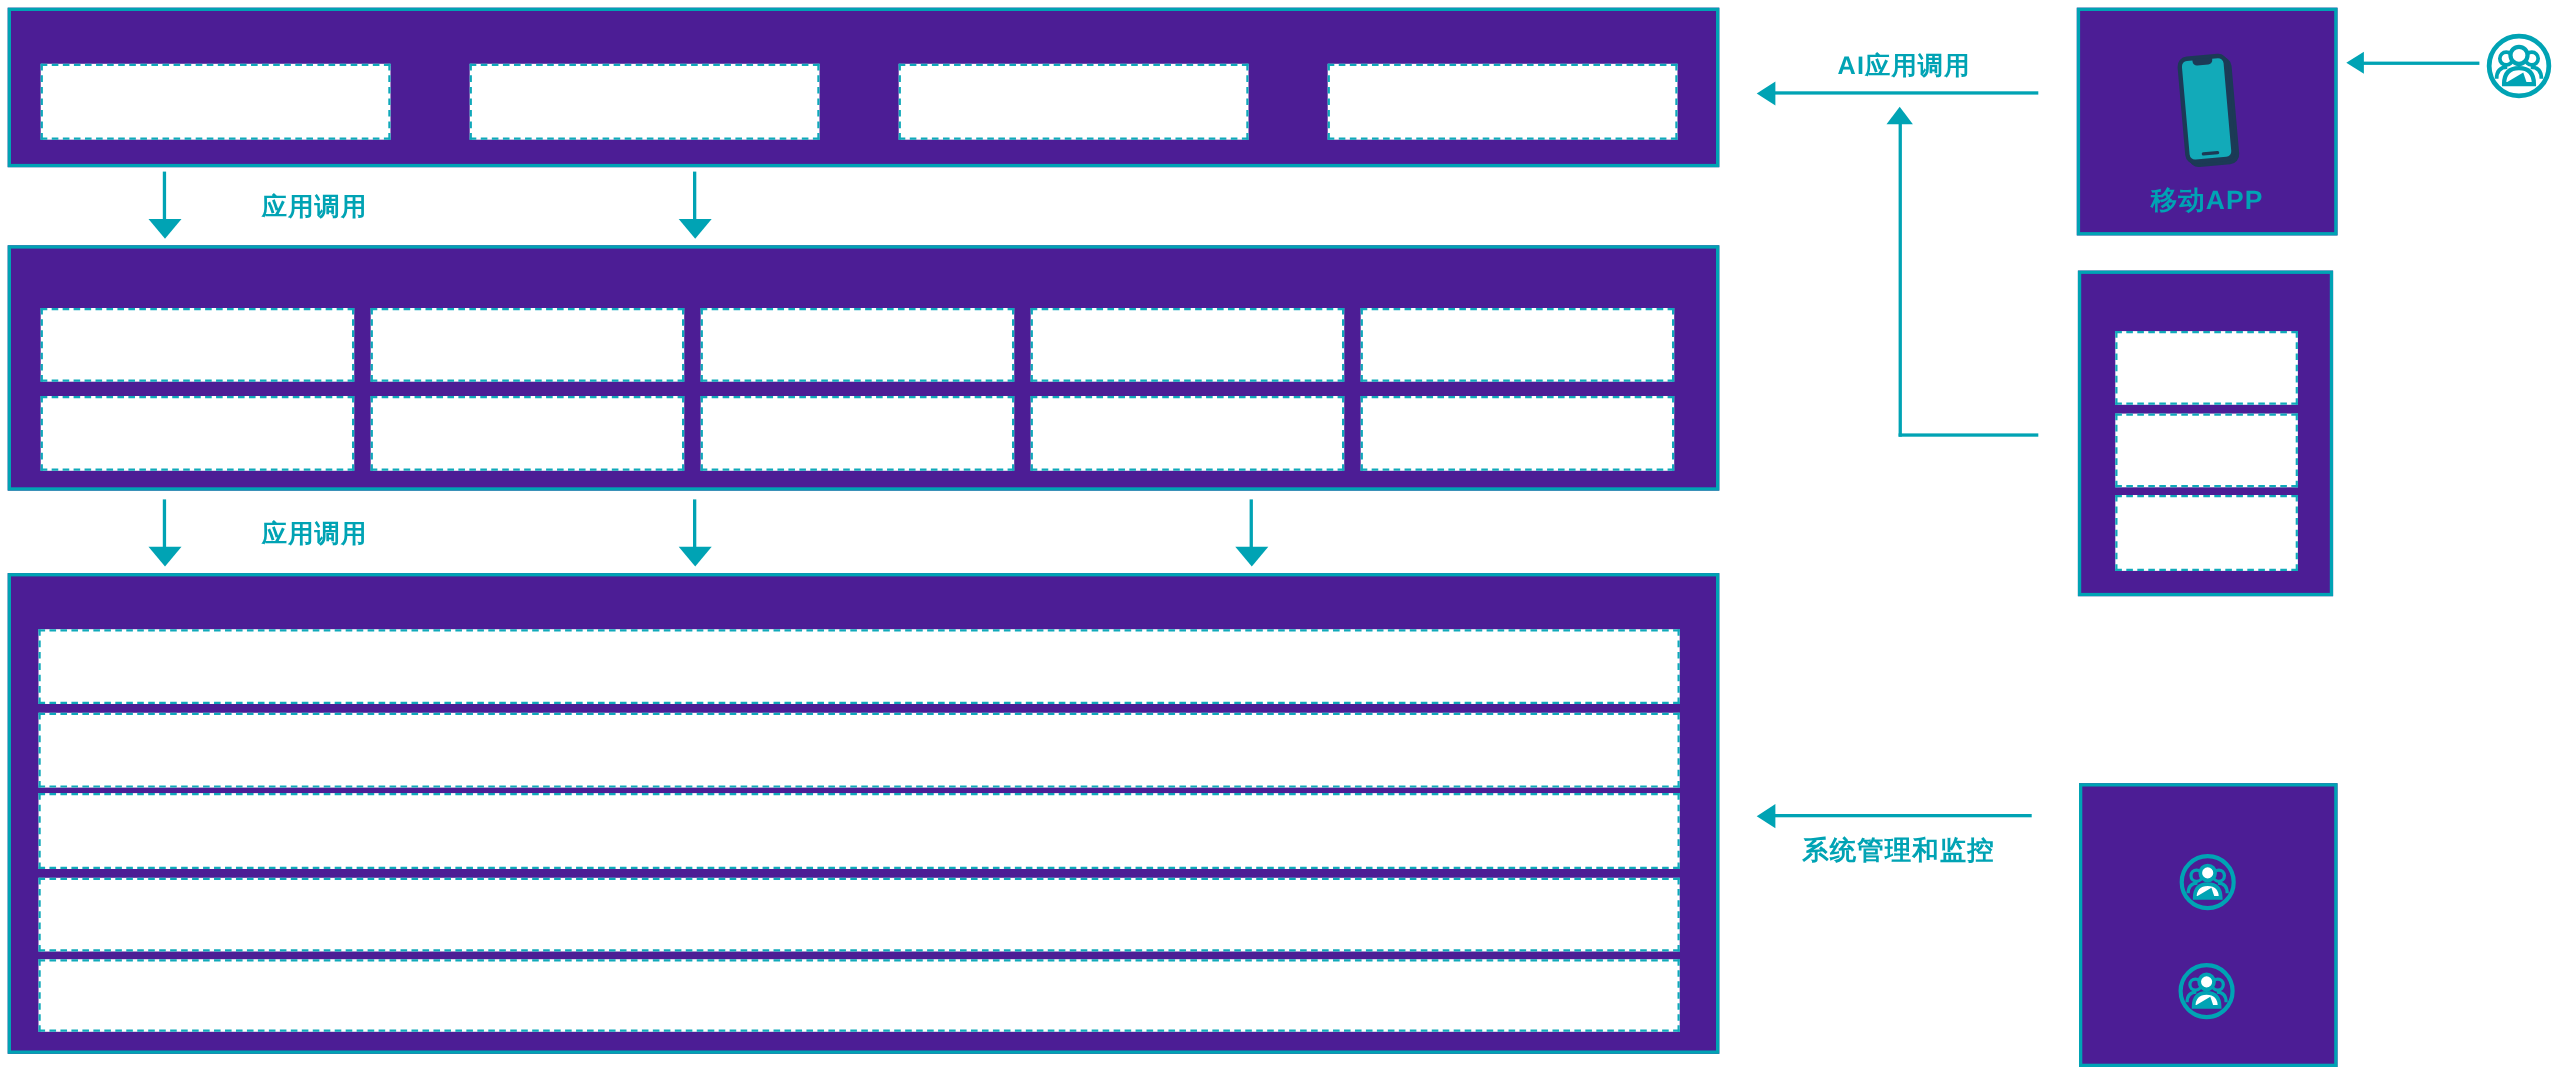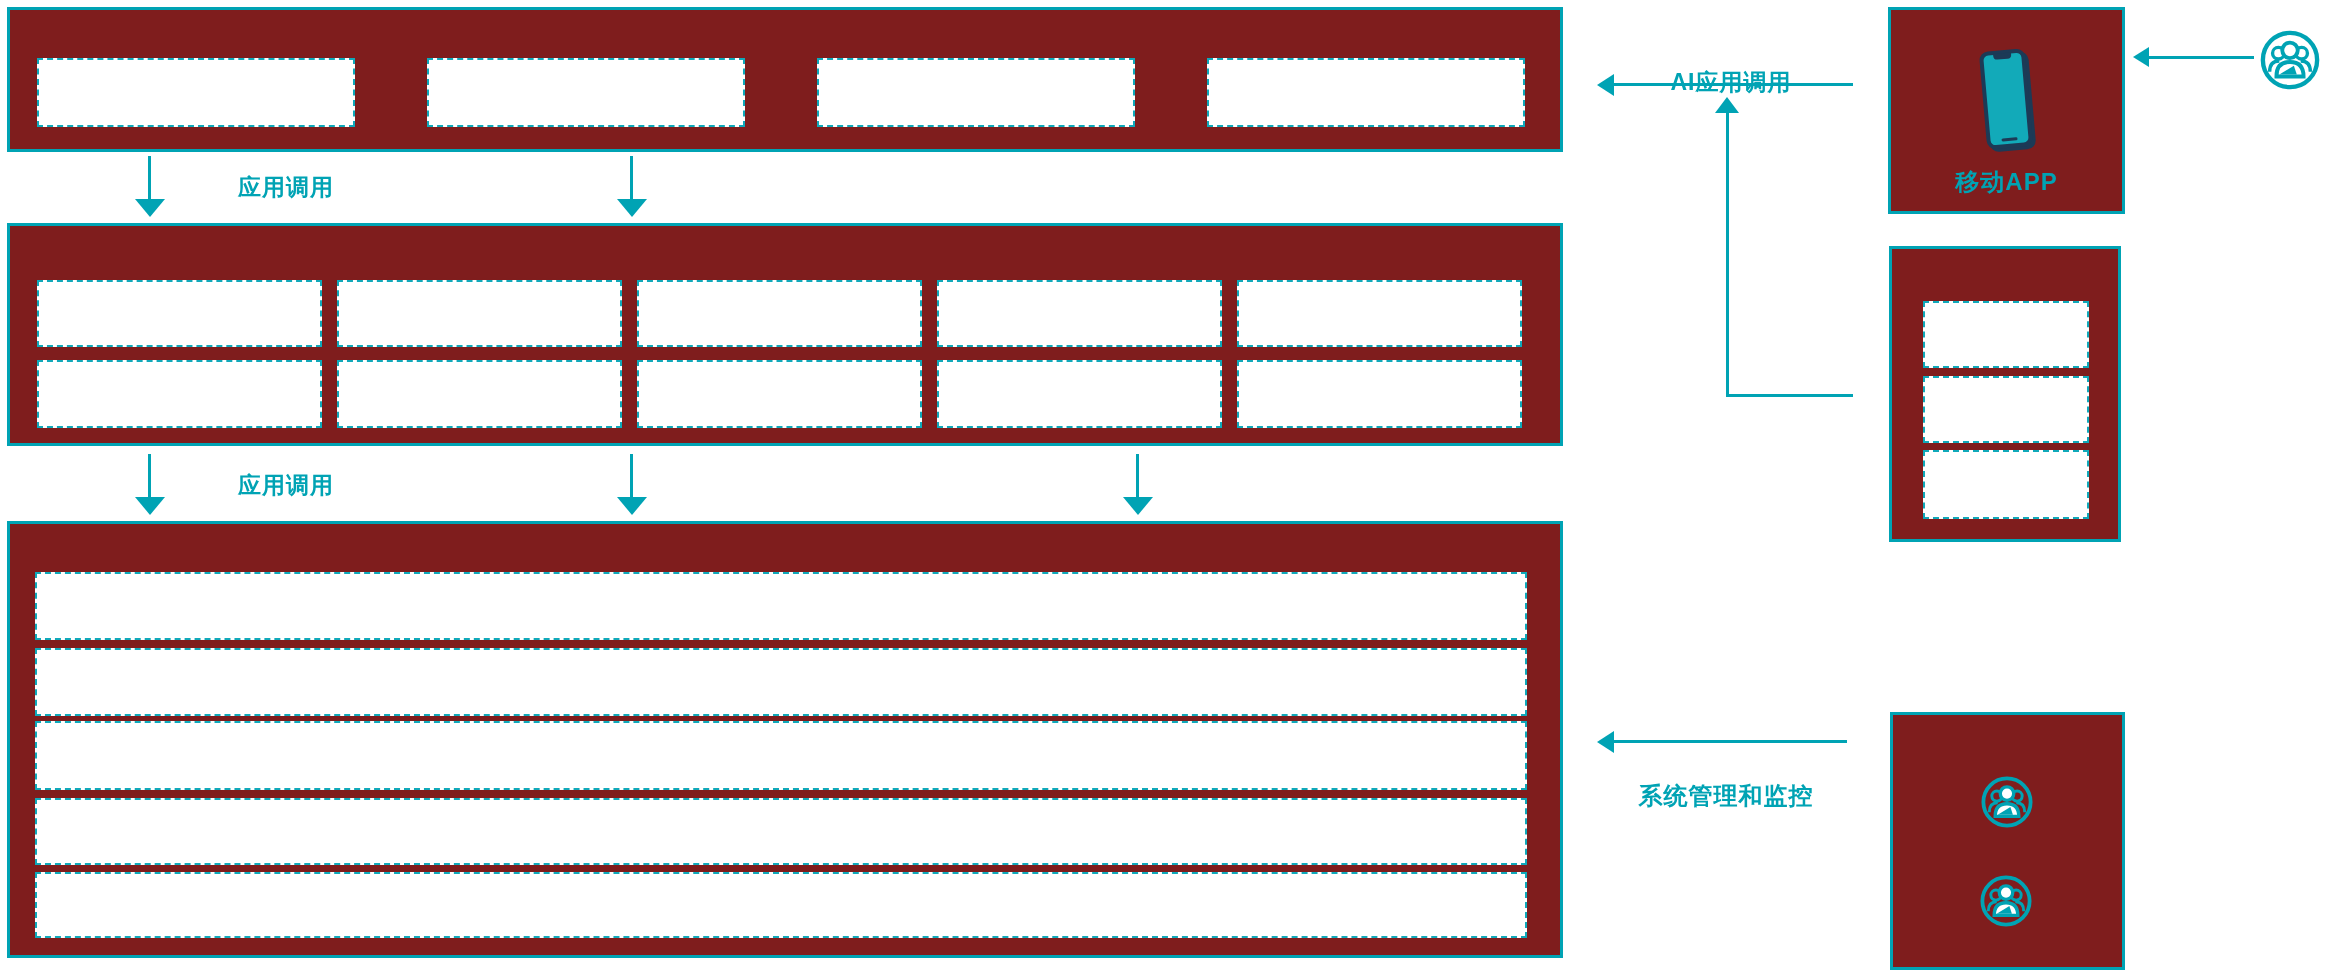--- a/index.html
+++ b/index.html
@@ -6,29 +6,29 @@
     --accent:#00a3b4;
     --dash:#10a9ba;
     --navy:#1c3a56;
     --screen:#12aab9;
   }
   html,body{margin:0;padding:0;background:#ffffff;}
   .canvas{
     position:relative;width:2326px;height:977px;background:#ffffff;overflow:hidden;
     font-family:"Liberation Sans","DejaVu Sans",sans-serif;
   }
-  .solid-box{position:absolute;border:3px solid var(--accent);background:#7f1d1d;box-sizing:border-box;}
+  .solid-box{position:absolute;border:3px solid var(--accent);background:#4c1d95;box-sizing:border-box;}
   .dashed-slot{position:absolute;border:2px dashed var(--dash);background:#fff;box-sizing:border-box;}
   .vstem{position:absolute;width:3px;background:var(--accent);}
   .hline{position:absolute;height:3px;background:var(--accent);}
   .head-down{position:absolute;width:0;height:0;border-left:15px solid transparent;border-right:15px solid transparent;border-top:18px solid var(--accent);}
   .head-up{position:absolute;width:0;height:0;border-left:12px solid transparent;border-right:12px solid transparent;border-bottom:16px solid var(--accent);}
   .head-left{position:absolute;width:0;height:0;border-top:11px solid transparent;border-bottom:11px solid transparent;border-right:17px solid var(--accent);}
   .lbl{position:absolute;color:var(--accent);font-weight:bold;font-size:23px;letter-spacing:1px;white-space:nowrap;}
-  .lbl-center{text-align:center;margin-top:23px;}
+  .lbl-center{text-align:center;}
   .phone{
     position:absolute;left:92px;top:40px;width:46px;height:98px;box-sizing:border-box;
     background:var(--screen);border:4px solid var(--navy);border-radius:9px;
     transform:rotate(-5deg);box-shadow:3px 3px 0 var(--navy);
   }
   .phone-notch{position:absolute;left:50%;top:-1px;transform:translateX(-50%);width:18px;height:6px;background:var(--navy);border-radius:0 0 4px 4px;}
   .phone-homebar{position:absolute;left:50%;bottom:3px;transform:translateX(-50%);width:16px;height:3px;background:var(--navy);border-radius:2px;}
   .mobile-label{position:absolute;left:0;top:156px;width:100%;text-align:center;color:var(--accent);font-weight:bold;font-size:24px;letter-spacing:1px;}
   .person-icon{position:absolute;}
 </style>

